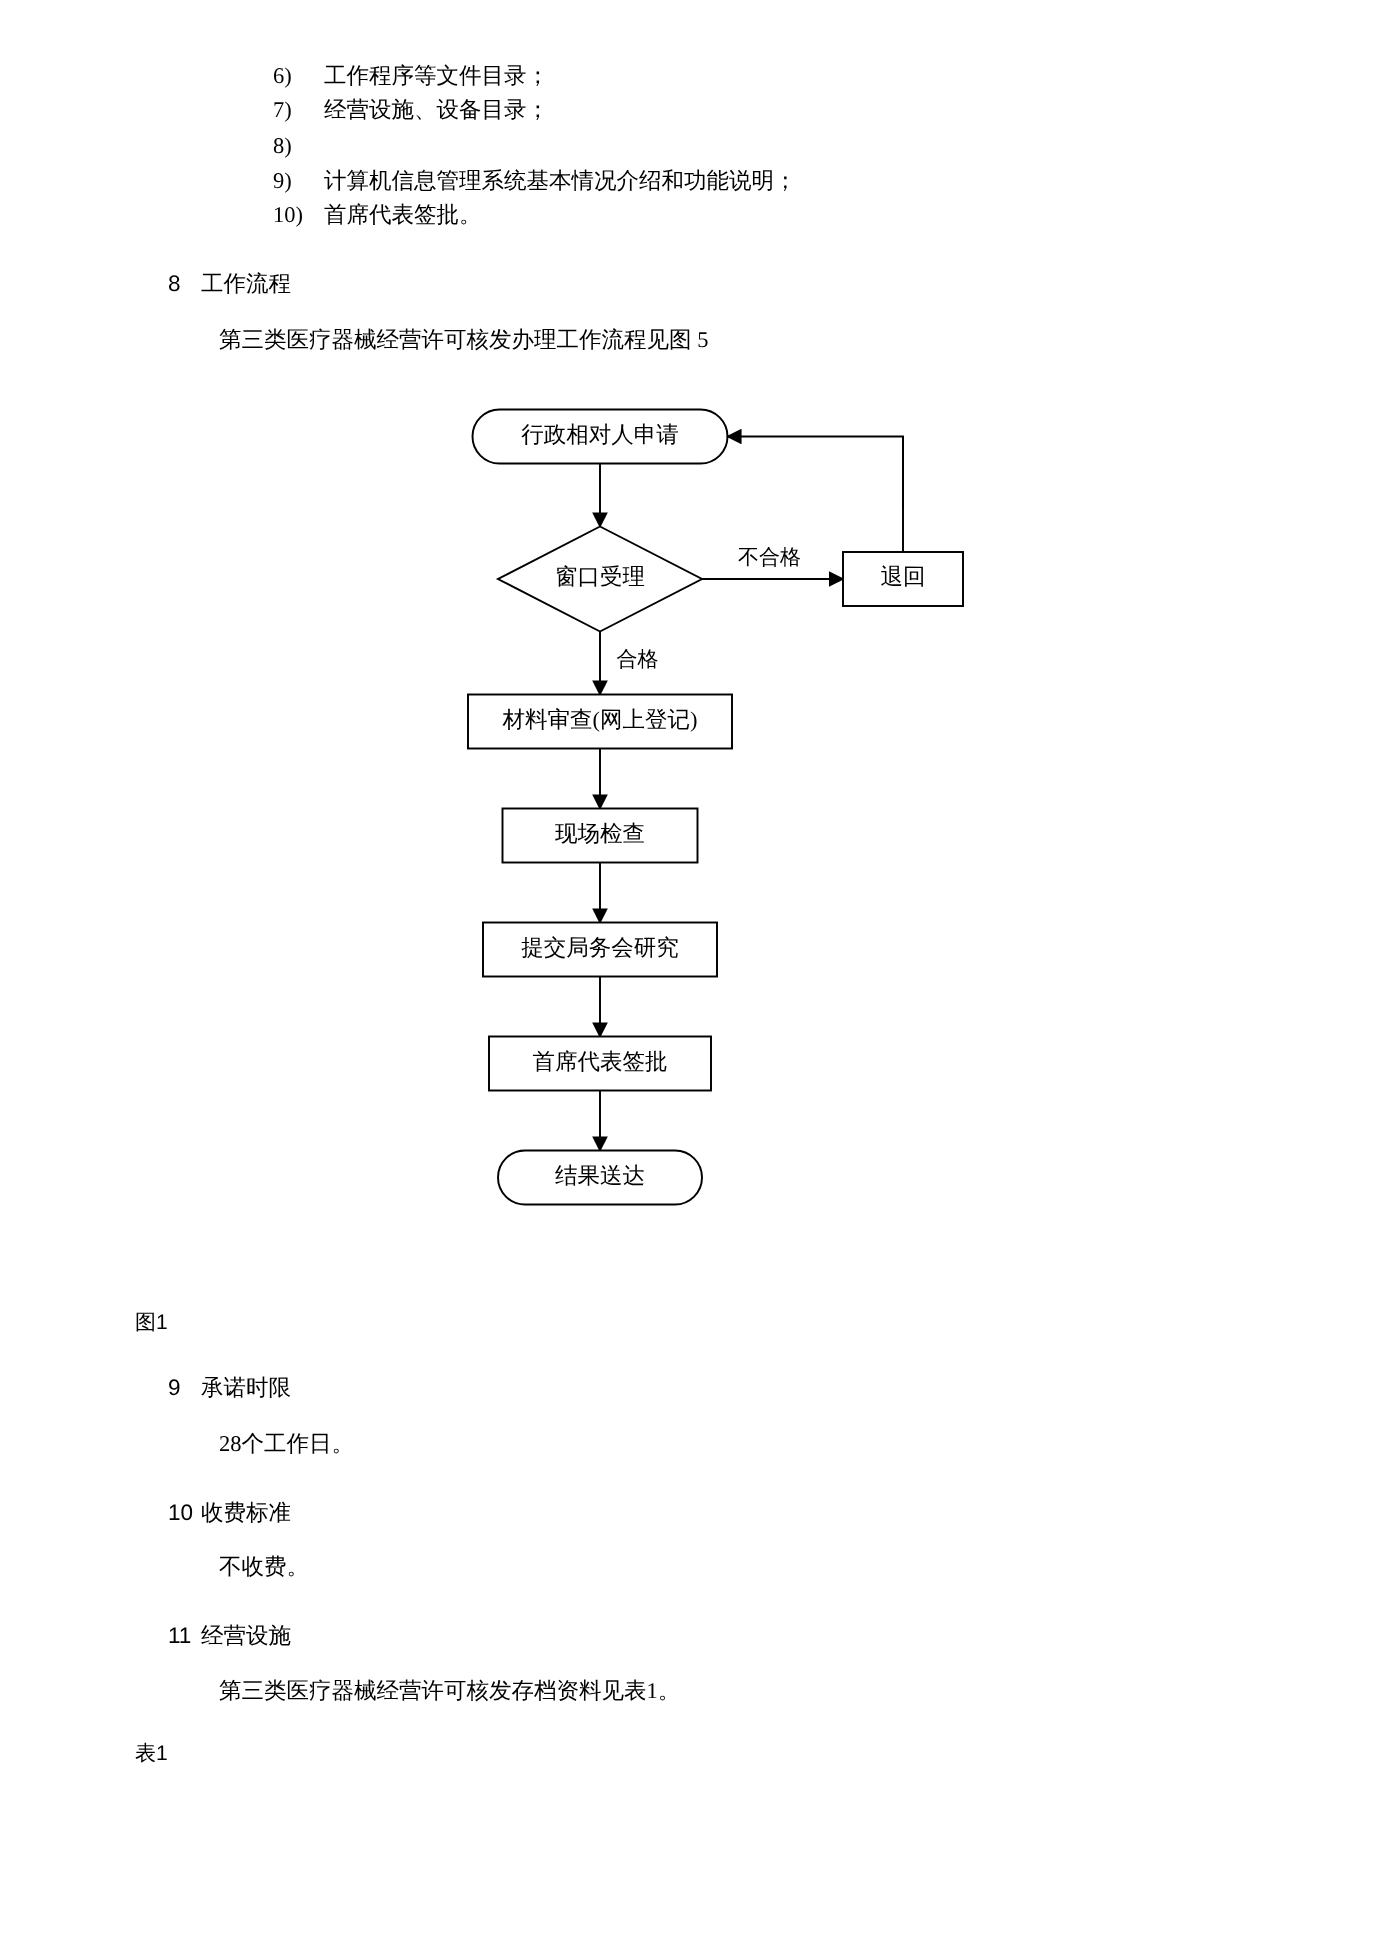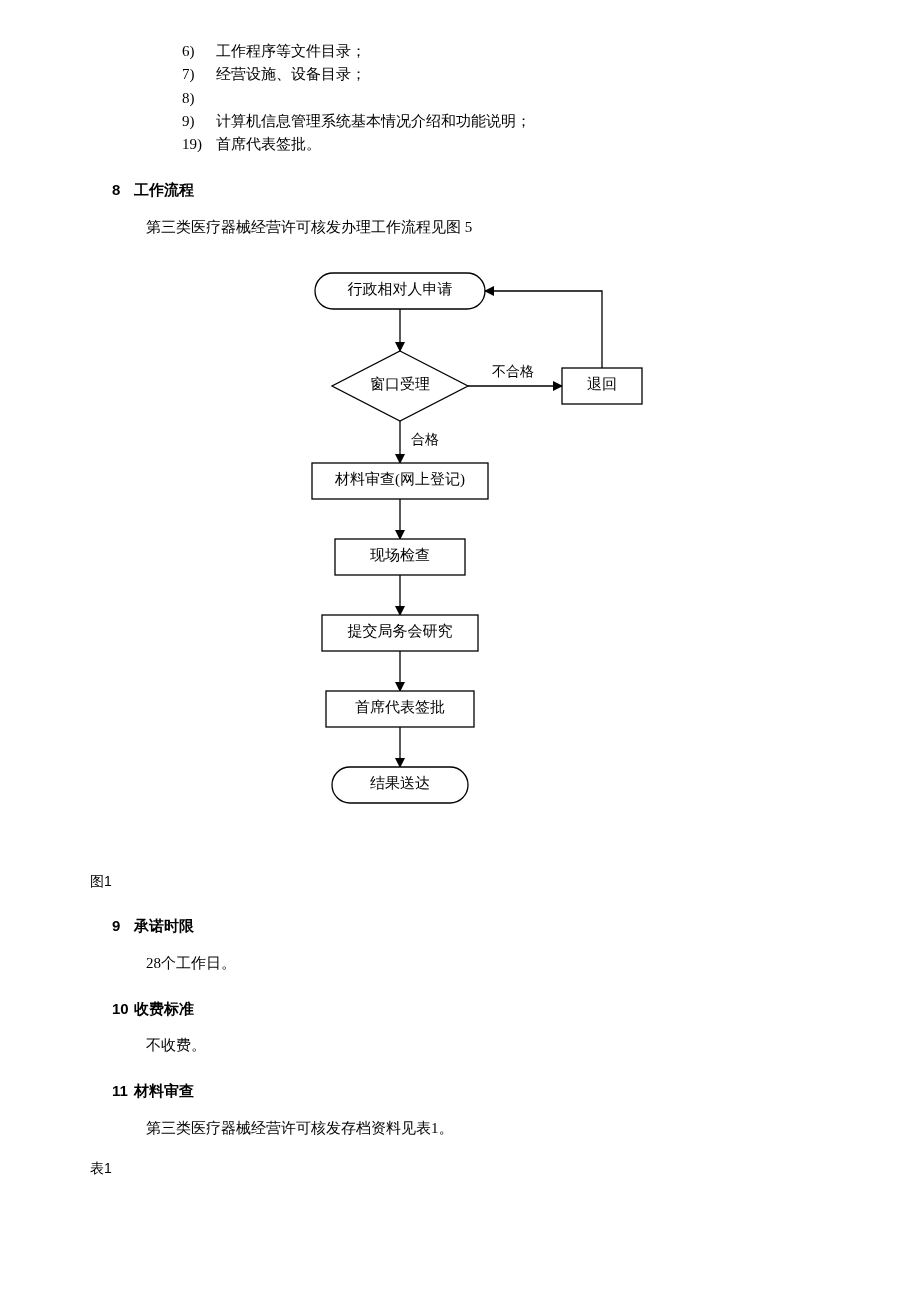--- a/index.html
+++ b/index.html
@@ -18,21 +18,21 @@
   }
   .ol-items .row {
     display: flex;
   }
   .ol-items .num {
     width: 34px;
     flex: 0 0 34px;
   }
   h2.sec {
     font-family: "SimHei", "Heiti SC", sans-serif;
-    font-weight: bold;
+    font-weight: normal;
     font-size: 15px;
     margin: 22px 0 14px 0;
     padding-left: 22px;
   }
   h2.sec .sn {
     display: inline-block;
     width: 22px;
   }
   p.body {
     margin: 8px 0 8px 0;
@@ -71,21 +71,21 @@
     <span>经营设施、设备目录；</span>
   </div>
   <div class="row">
     <span class="num">8)</span>
   </div>
   <div class="row">
     <span class="num">9)</span>
     <span>计算机信息管理系统基本情况介绍和功能说明；</span>
   </div>
   <div class="row">
-    <span class="num">19)</span>
+    <span class="num">10)</span>
     <span>首席代表签批。</span>
   </div>
 </div>
 
 <h2 class="sec">
   <span class="sn">8</span><span>工作流程</span>
 </h2>
 <p class="body">第三类医疗器械经营许可核发办理工作流程见图 5</p>
 
 <svg class="flow" width="440" height="590" viewBox="0 0 440 590">
@@ -144,17 +144,17 @@
   <span class="sn">9</span><span>承诺时限</span>
 </h2>
 <p class="body">28个工作日。</p>
 
 <h2 class="sec">
   <span class="sn">10</span><span>收费标准</span>
 </h2>
 <p class="body">不收费。</p>
 
 <h2 class="sec">
-  <span class="sn">11</span><span>材料审查</span>
+  <span class="sn">11</span><span>经营设施</span>
 </h2>
 <p class="body">第三类医疗器械经营许可核发存档资料见表1。</p>
 
 <div class="tbl-caption">表1</div>
 
 </body></html>

